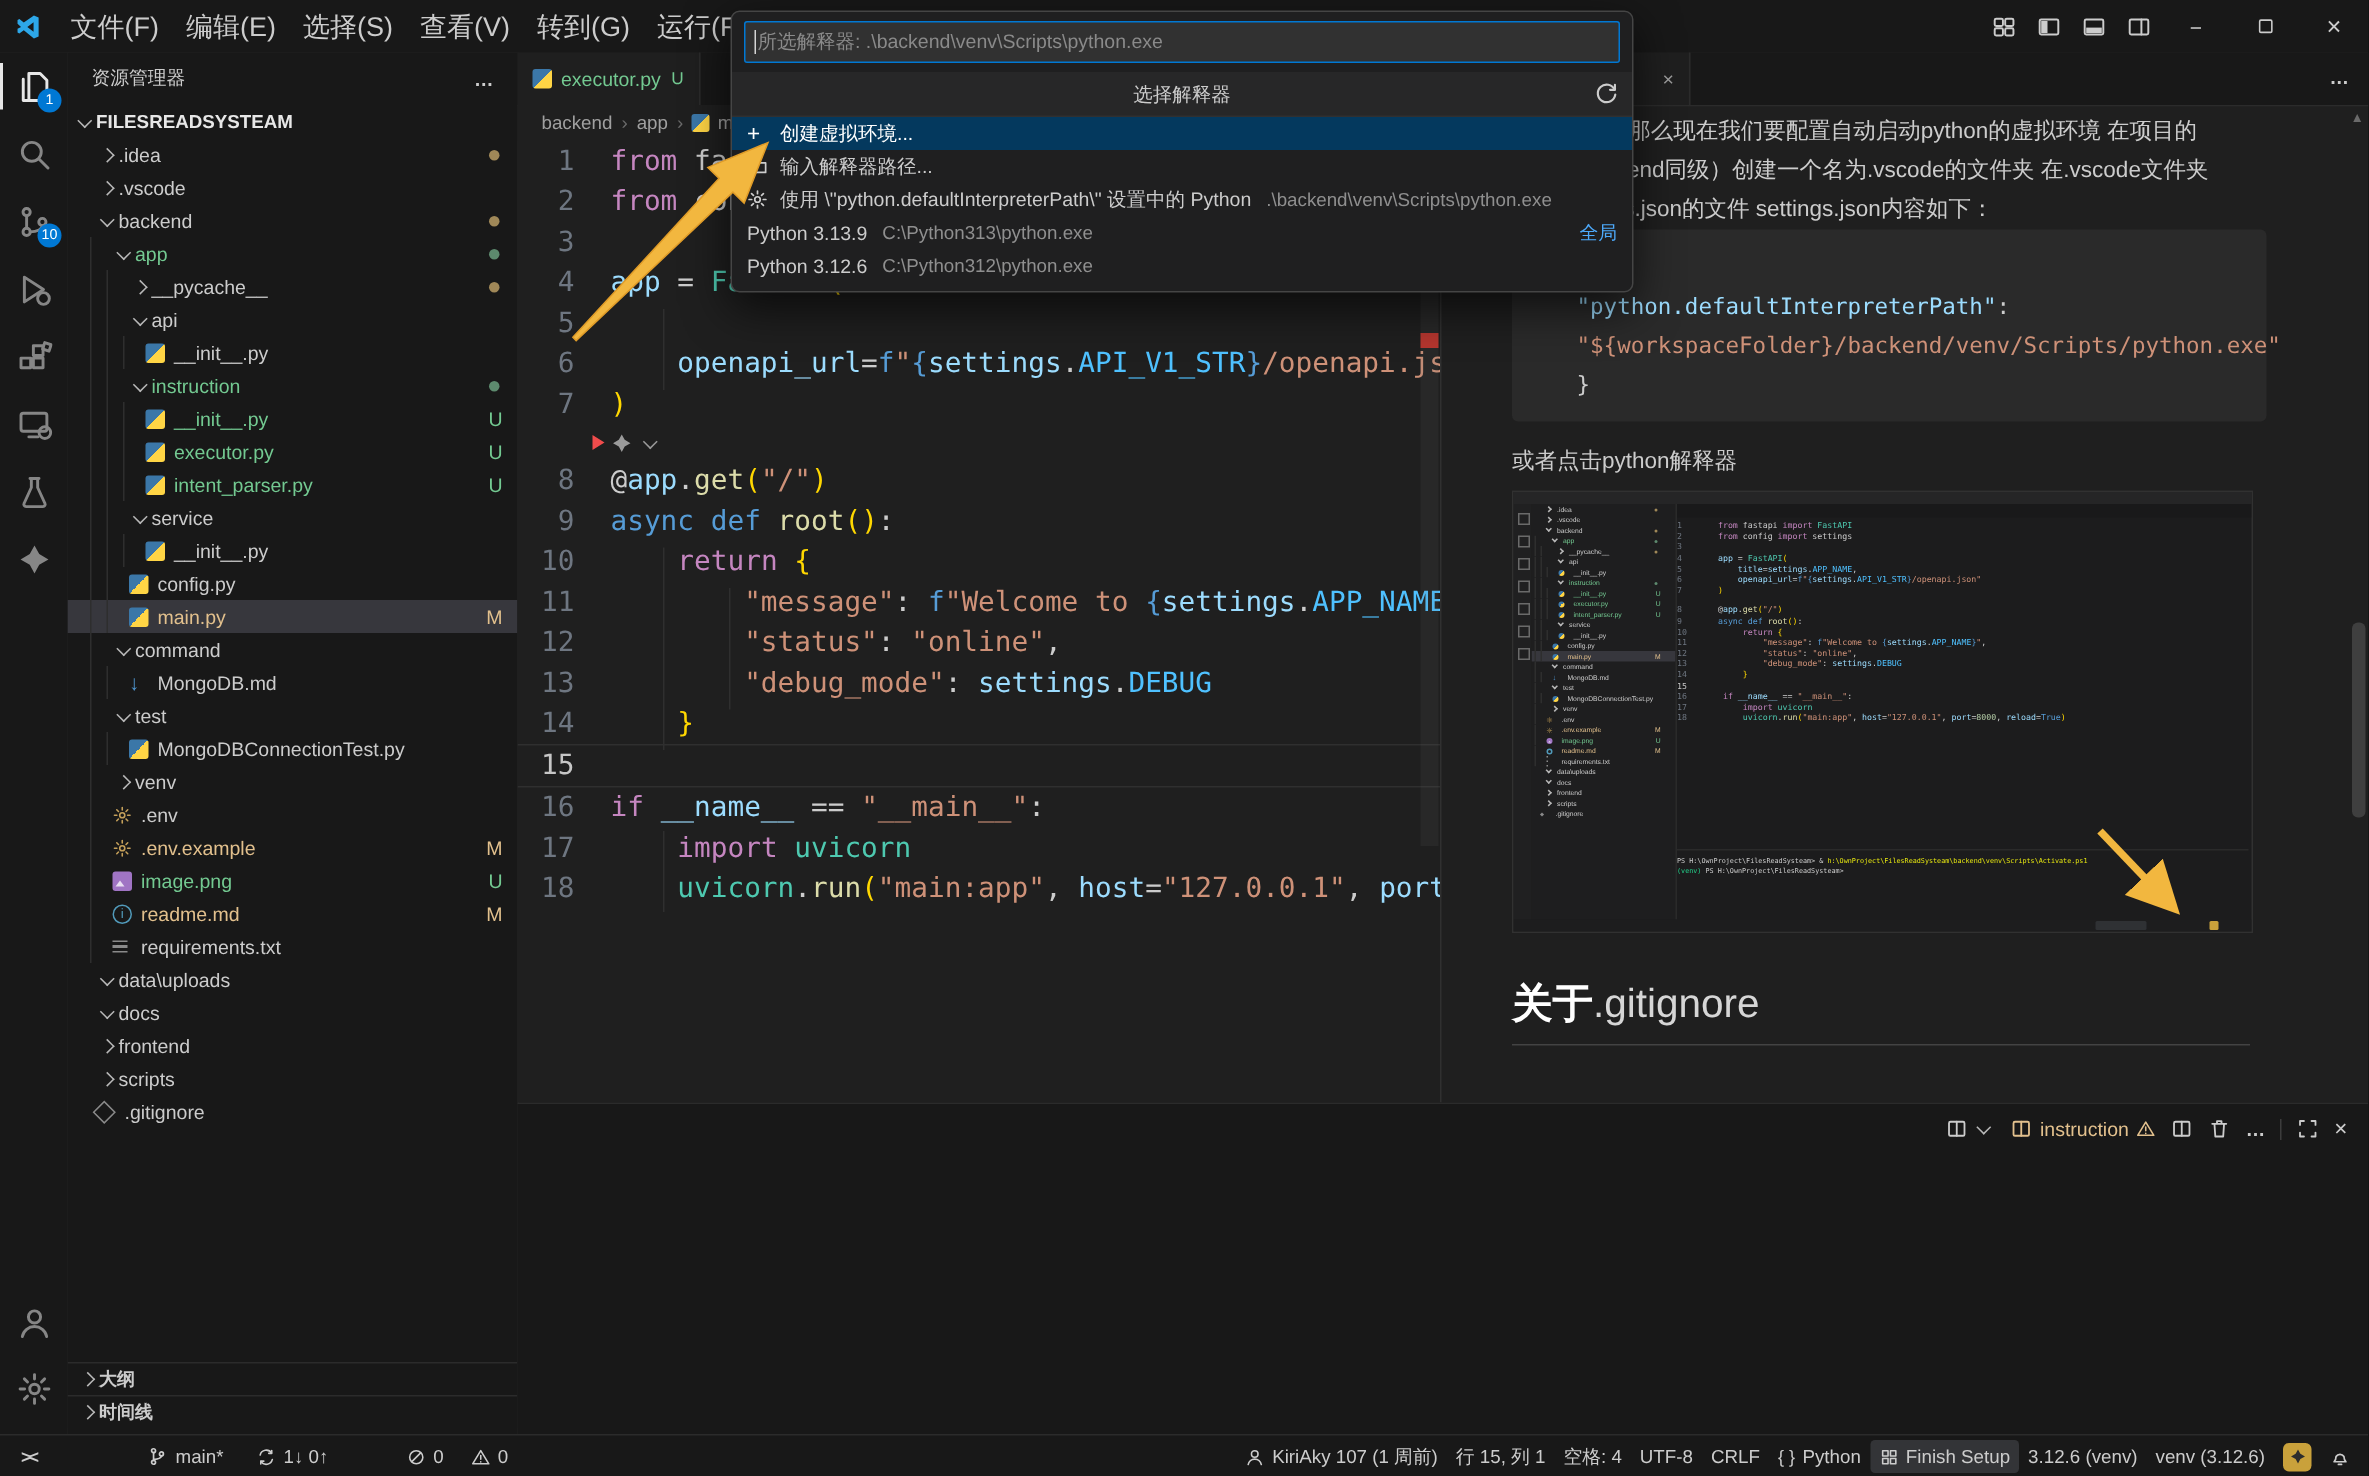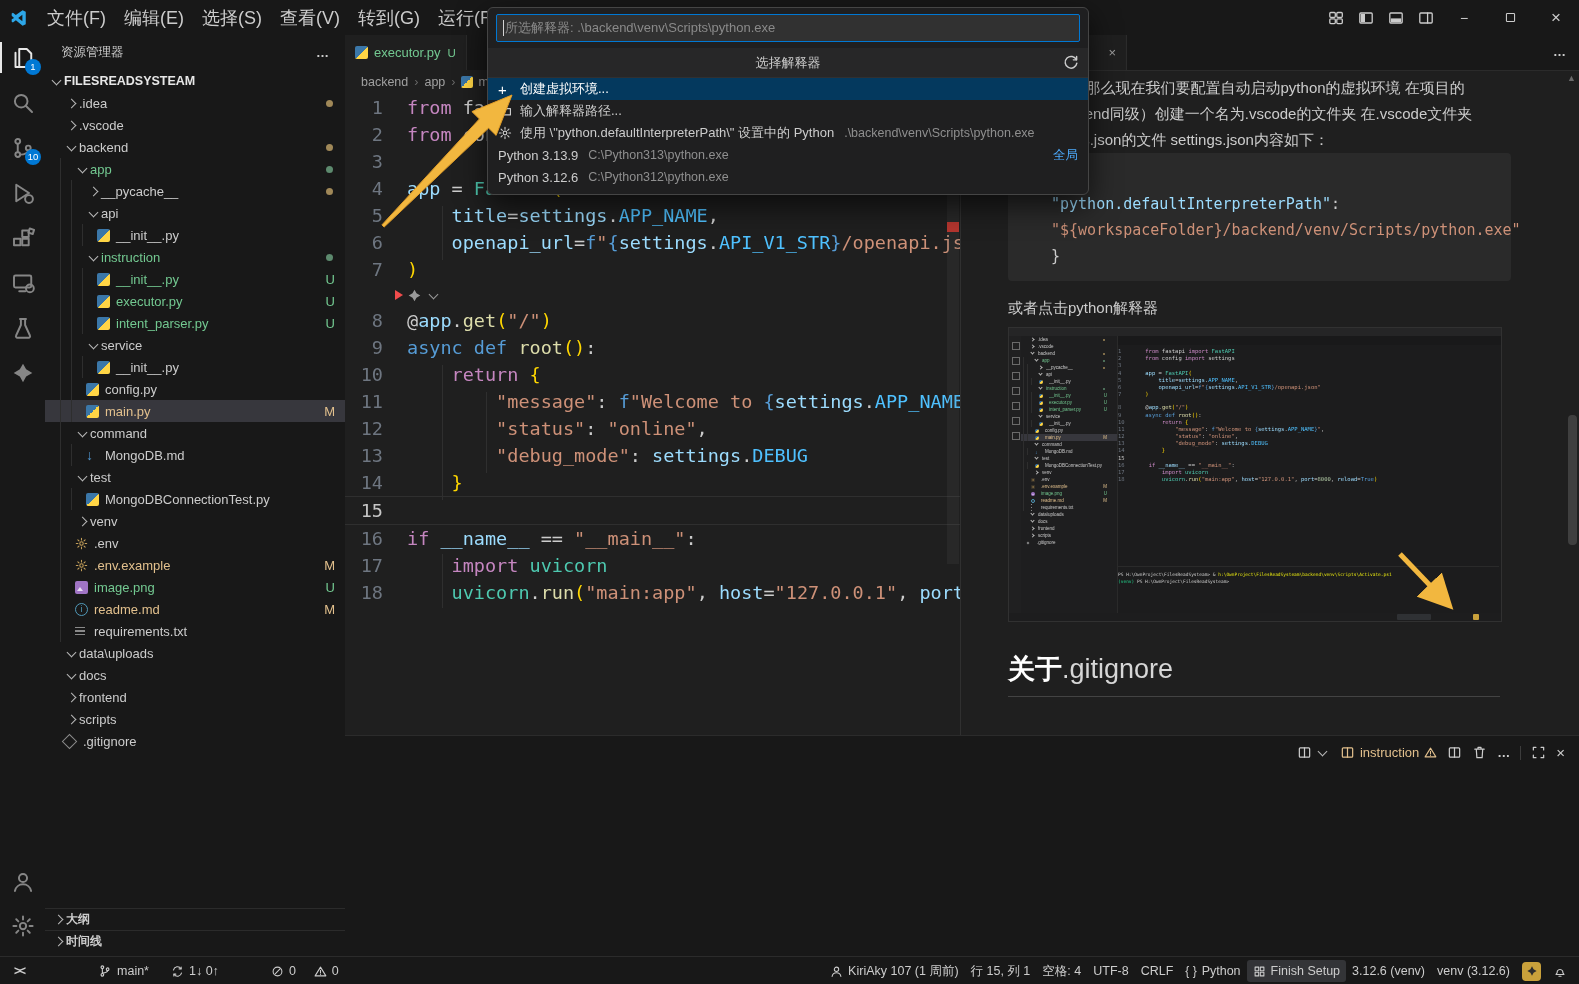--- a/index.html
+++ b/index.html
@@ -495,21 +495,21 @@
     <div id="codewrap" class="mono">
         <div class="cl " style="height:27px;line-height:27px;font-size:18.5px;">
          <span class="gut" style="flex:0 0 62px;">1</span><span class="src"><span class="tk-k">from</span><span class="tk-p"> fastapi </span><span class="tk-k">import</span><span class="tk-c"> FastAPI</span></span></div>
         <div class="cl " style="height:27px;line-height:27px;font-size:18.5px;">
          <span class="gut" style="flex:0 0 62px;">2</span><span class="src"><span class="tk-k">from</span><span class="tk-p"> config </span><span class="tk-k">import</span><span class="tk-p"> settings</span></span></div>
         <div class="cl " style="height:27px;line-height:27px;font-size:18.5px;">
          <span class="gut" style="flex:0 0 62px;">3</span><span class="src"></span></div>
         <div class="cl " style="height:27px;line-height:27px;font-size:18.5px;">
          <span class="gut" style="flex:0 0 62px;">4</span><span class="src"><span class="tk-v">app</span><span class="tk-p"> = </span><span class="tk-c">FastAPI</span><span class="tk-b1">(</span></span></div>
         <div class="cl " style="height:27px;line-height:27px;font-size:18.5px;">
-         <span class="gut" style="flex:0 0 62px;">5</span><span class="src"><span class="tk-v">    title</span><span class="tk-p">=</span><span class="tk-v">settings</span><span class="tk-p">.</span><span class="tk-C">APP_NAME</span><span class="tk-p">,</span></span></div>
+         <span class="gut" style="flex:0 0 62px;">5</span></div>
         <div class="cl " style="height:27px;line-height:27px;font-size:18.5px;">
          <span class="gut" style="flex:0 0 62px;">6</span><span class="src"><span class="tk-v">    openapi_url</span><span class="tk-p">=</span><span class="tk-F">f</span><span class="tk-s">"</span><span class="tk-F">{</span><span class="tk-v">settings</span><span class="tk-p">.</span><span class="tk-C">API_V1_STR</span><span class="tk-F">}</span><span class="tk-s">/openapi.json"</span></span></div>
         <div class="cl " style="height:27px;line-height:27px;font-size:18.5px;">
          <span class="gut" style="flex:0 0 62px;">7</span><span class="src"><span class="tk-b1">)</span></span></div>
         <div class="cl" style="height:24px;line-height:24px;">
            <span class="gut" style="flex:0 0 62px;position:relative;"><span style="position:absolute;right:4px;top:7px;width:0;height:0;border-top:5px solid transparent;border-bottom:5px solid transparent;border-left:8px solid #f14c4c;"></span></span>
            <span style="display:inline-flex;align-items:center;gap:4px;"><svg width="15" height="15" viewBox="0 0 16 16" fill="none" stroke="#9a9a9a" stroke-width="1.3" stroke-linecap="round" stroke-linejoin="round">
               <path d="M8 1.8l2.1 3.7 4.1 2.5-4.1 2.3L8 14.2 5.9 10.3 1.8 8l4.1-2.5z" fill="#9a9a9a" stroke="none"></path>
             </svg><span class="cv cv-d" style="border-color:#9a9a9a;"></span></span></div>
         <div class="cl " style="height:27px;line-height:27px;font-size:18.5px;">

